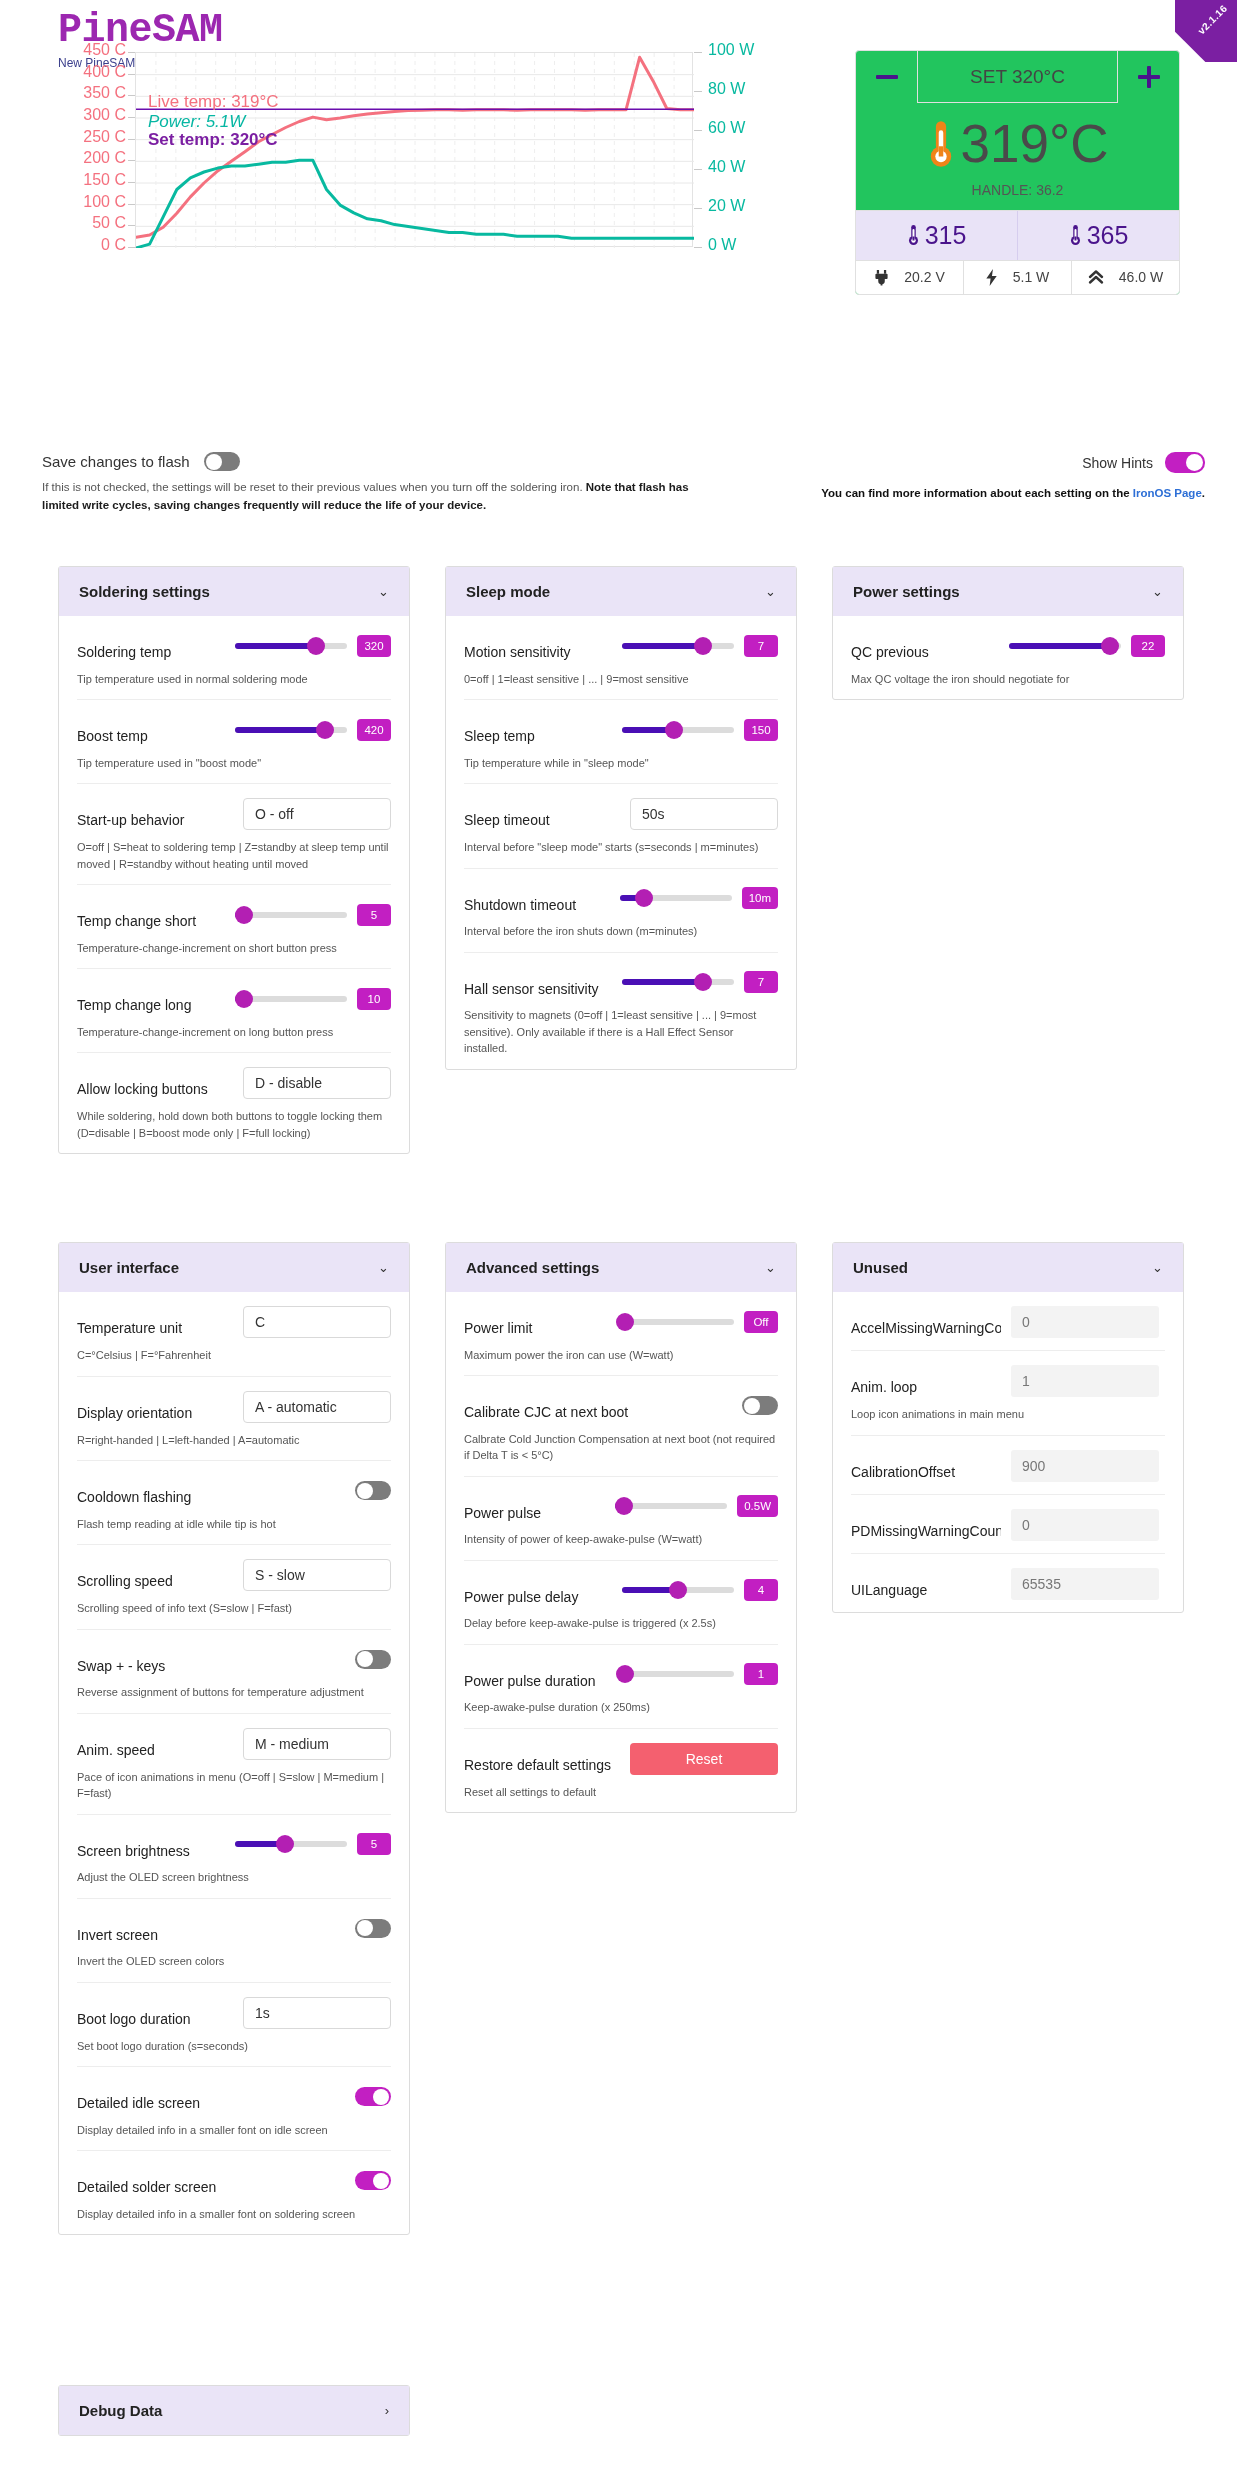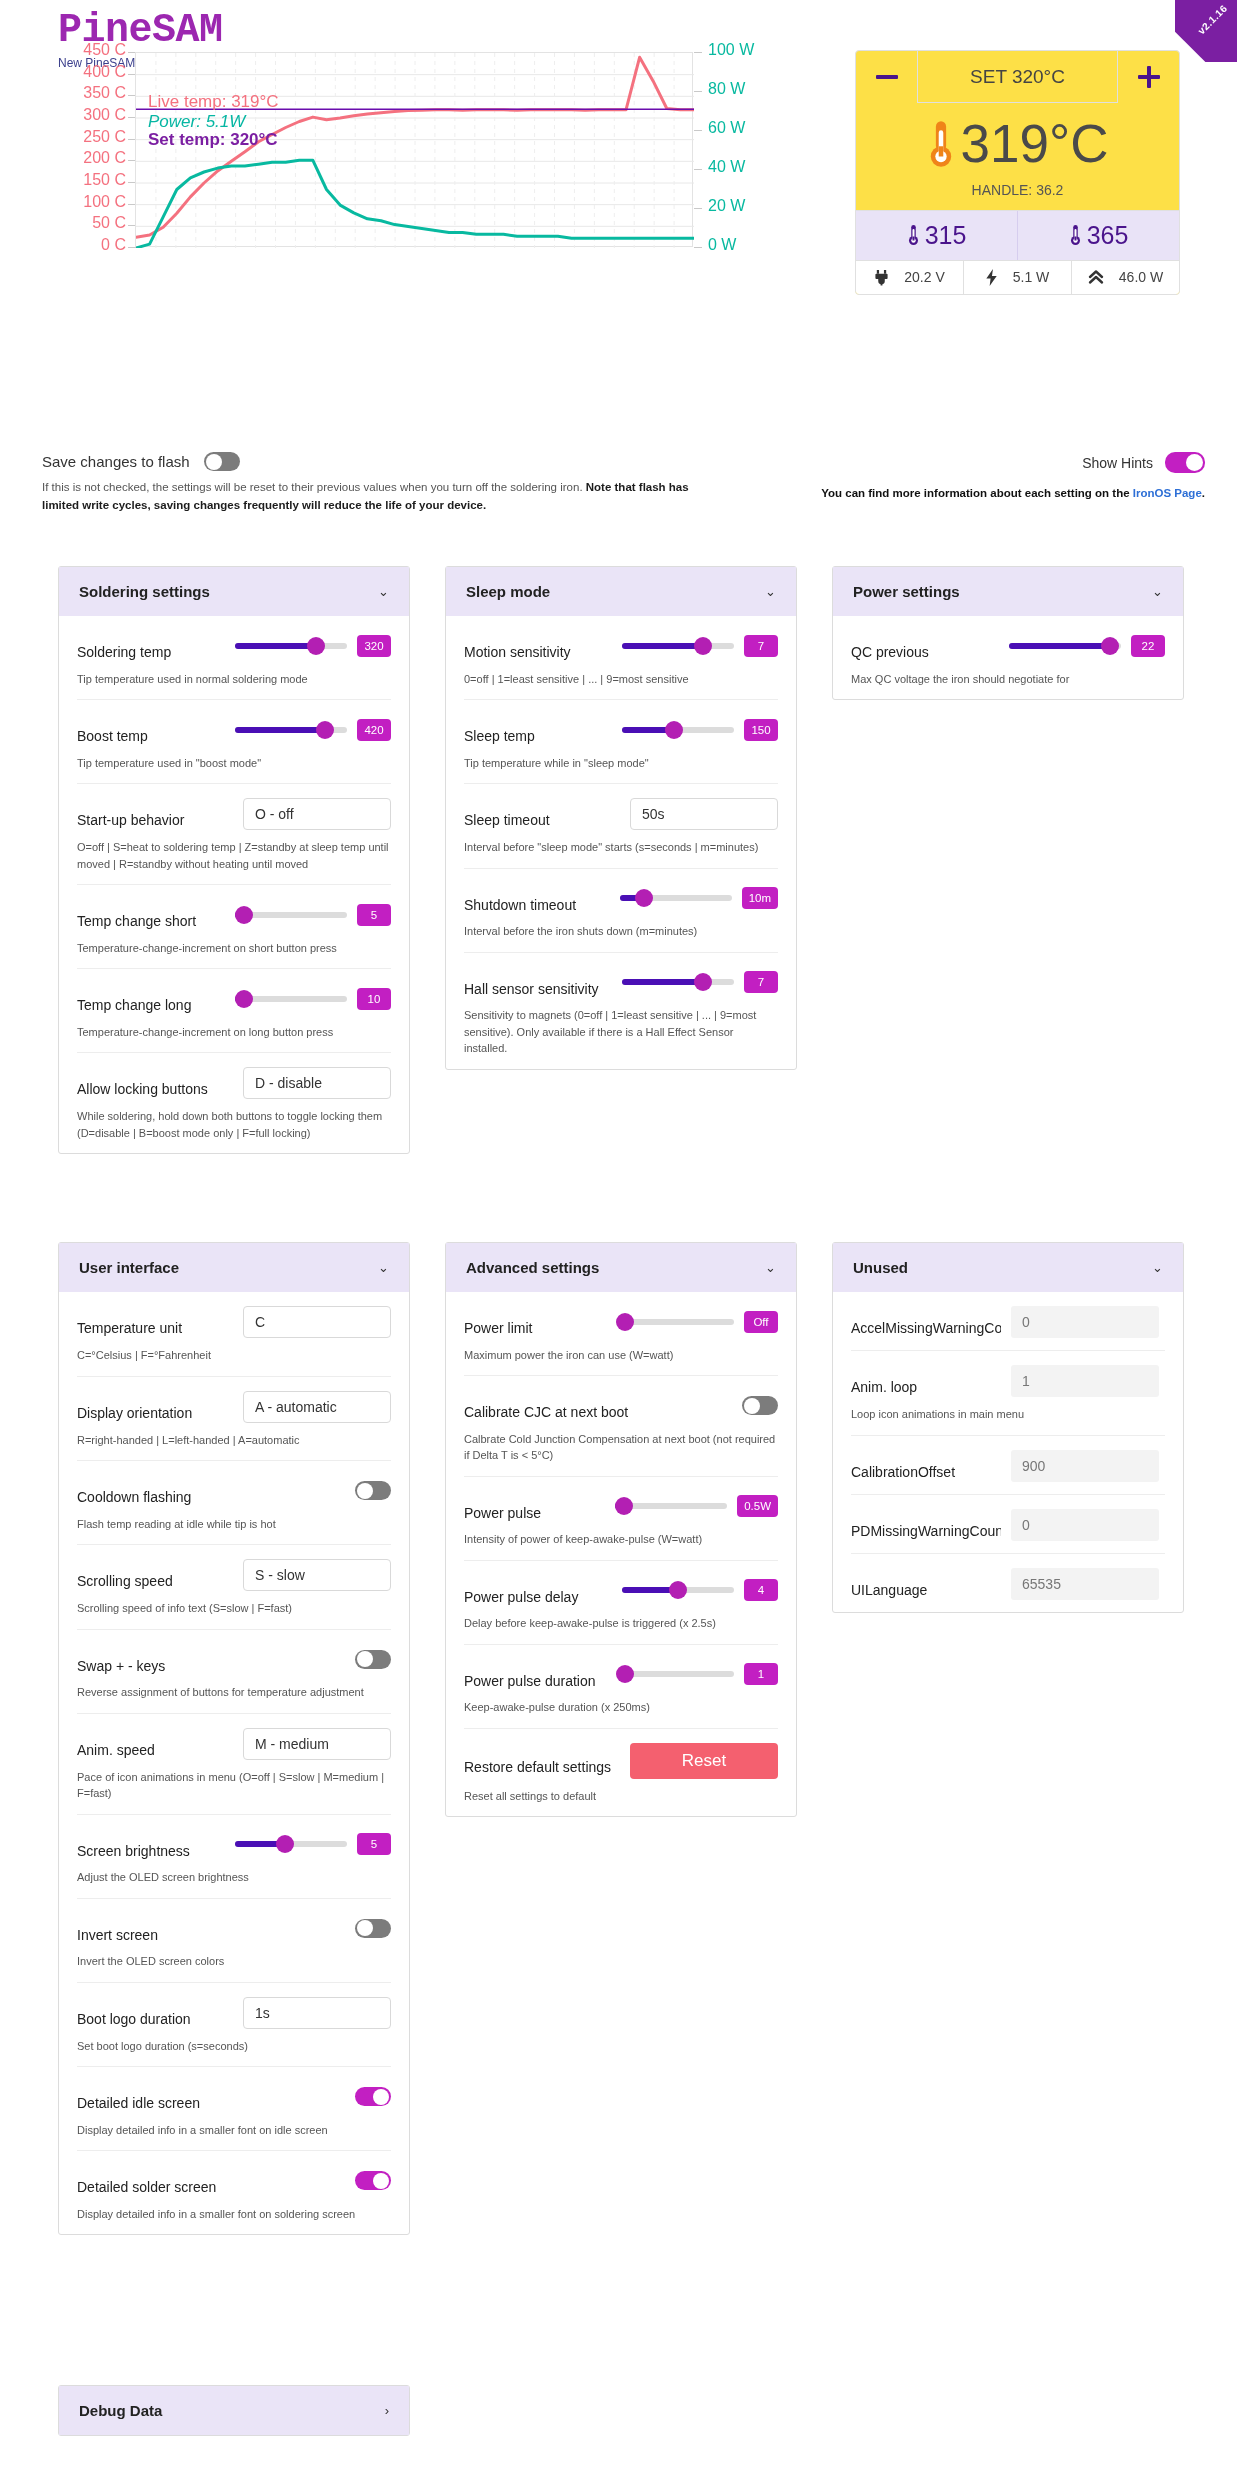--- a/index.html
+++ b/index.html
@@ -39,21 +39,21 @@
   .ylab2 { position: absolute; font-size: 16px; color: #08b9a0; text-align: left; left: 690px; }
   .tickline { position:absolute; width:8px; height:1px; background:#c9c9c9; }
 
   .annot { position: absolute; left: 130px; font-size: 17px; font-weight: 500; }
   .annot.a1 { top: 50px; color: #f4717f; }
   .annot.a2 { top: 70px; color: #06b6a3; font-style: italic; }
   .annot.a3 { top: 88px; color: #7b1fa2; font-weight: 600; }
 
   
   .temp-panel { position: absolute; left: 855px; top: 50px; width: 325px;
-                border: 1px solid #e0e0e0; border-radius: 4px; background: #fde047; overflow: hidden; }
+                border: 1px solid #e0e0e0; border-radius: 4px; background: #22c55e; overflow: hidden; }
   .tp-top { display: flex; height: 52px; }
   .tp-btn { width: 62px; display: flex; align-items: center; justify-content: center;
             border-right: 1px solid #e0e0e0; cursor: pointer; }
   .tp-btn.right { border-right: none; border-left: 1px solid #e0e0e0; }
   .tp-set { flex: 1; display: flex; align-items: center; justify-content: center;
             font-size: 19px; color: #444; border-bottom: 1px solid #e0e0e0; }
   .minus { width: 22px; height: 4px; background: #4a148c; border-radius: 1px; }
   .plus { position: relative; width: 22px; height: 22px; }
   .plus:before, .plus:after { content:""; position:absolute; background:#4a148c; border-radius:1px; }
   .plus:before { left: 0; top: 9px; width: 22px; height: 4px; }
@@ -124,21 +124,21 @@
           background: #c21fc2; color: #fff; font-size: 11.5px; text-align: center; }
 
   .selectbox { flex: none; width: 148px; padding: 7px 11px; border: 1px solid #d9d9d9;
                border-radius: 4px; font-size: 14px; color: #333; background: #fff;
                cursor: pointer; }
   .textbox { flex: none; width: 148px; padding: 7px 11px; border: 1px solid #d9d9d9;
              border-radius: 4px; font-size: 14px; color: #333; background: #fff; }
   .readonly { flex: none; width: 148px; padding: 8px 11px; border: none;
               border-radius: 3px; font-size: 14px; color: #777; background: #f3f3f3; }
   .resetbtn { flex: none; width: 148px; padding: 8px 0; background: #f4606f; color: #fff;
-              border: none; border-radius: 4px; font-size: 17px; cursor: pointer;
+              border: none; border-radius: 4px; font-size: 14px; cursor: pointer;
               text-align: center; }
   .ellip { overflow: hidden; white-space: nowrap; text-overflow: clip; max-width: 150px; }
 
   .debug-card { position: absolute; width: 352px; border: 1px solid #dcdcdc;
                 border-radius: 3px; background: #eae4f7; }
 </style>
 </head>
 <body>
 
 <div class="header">

